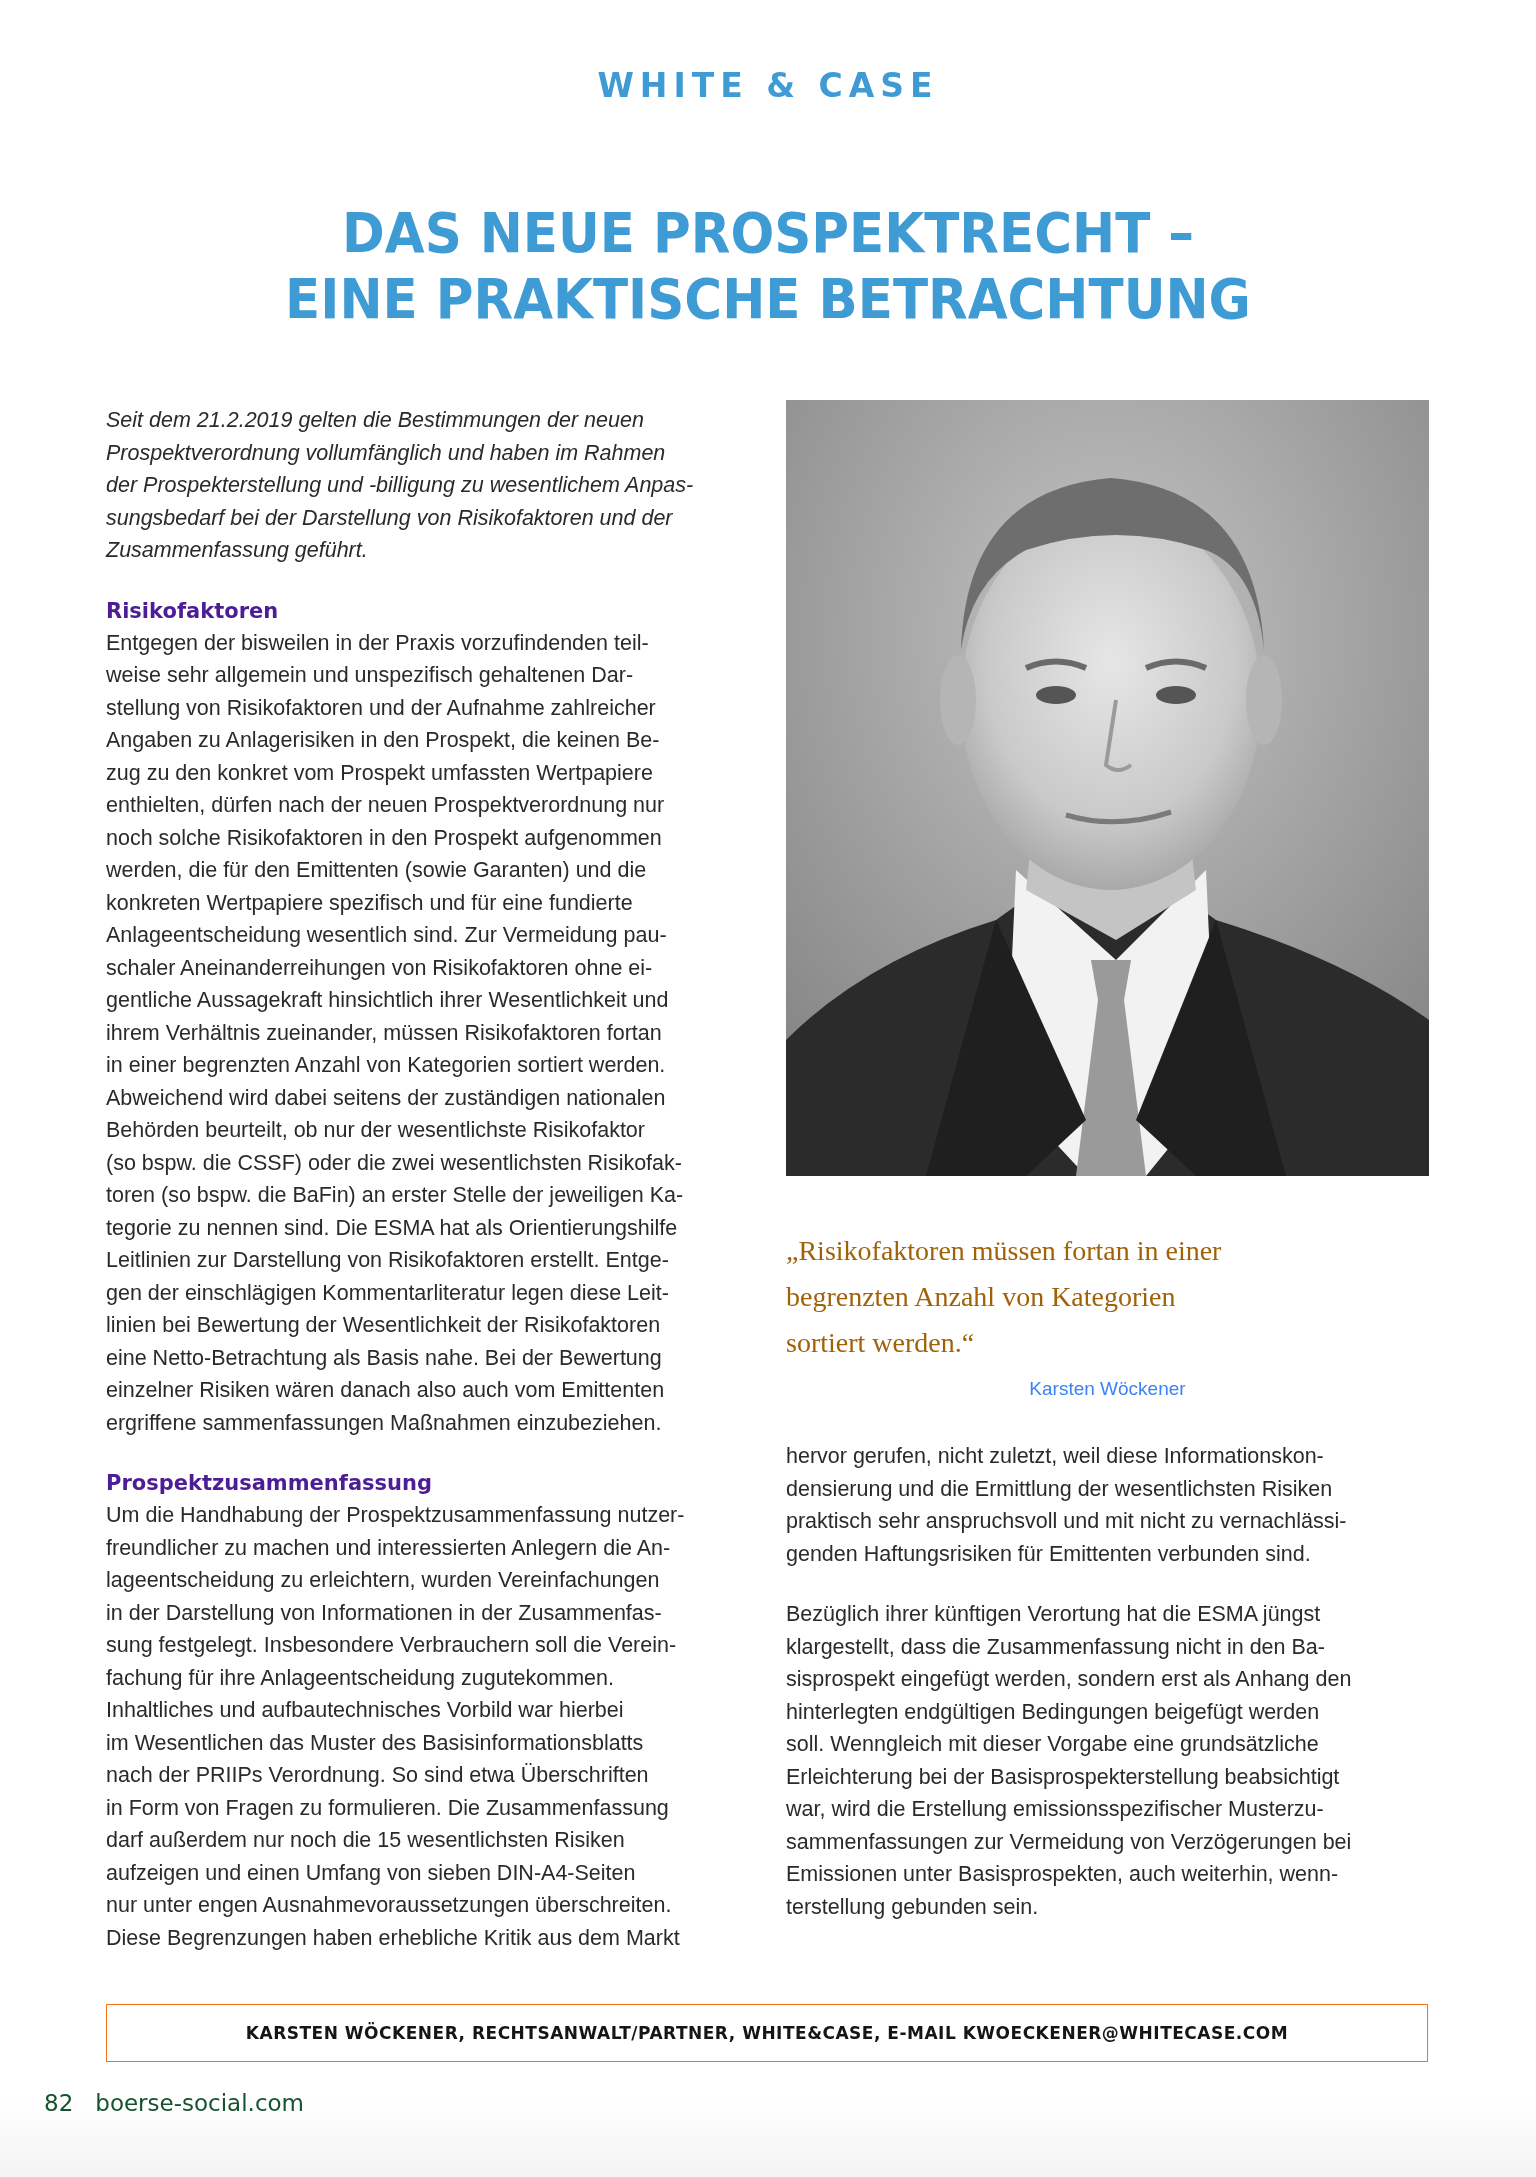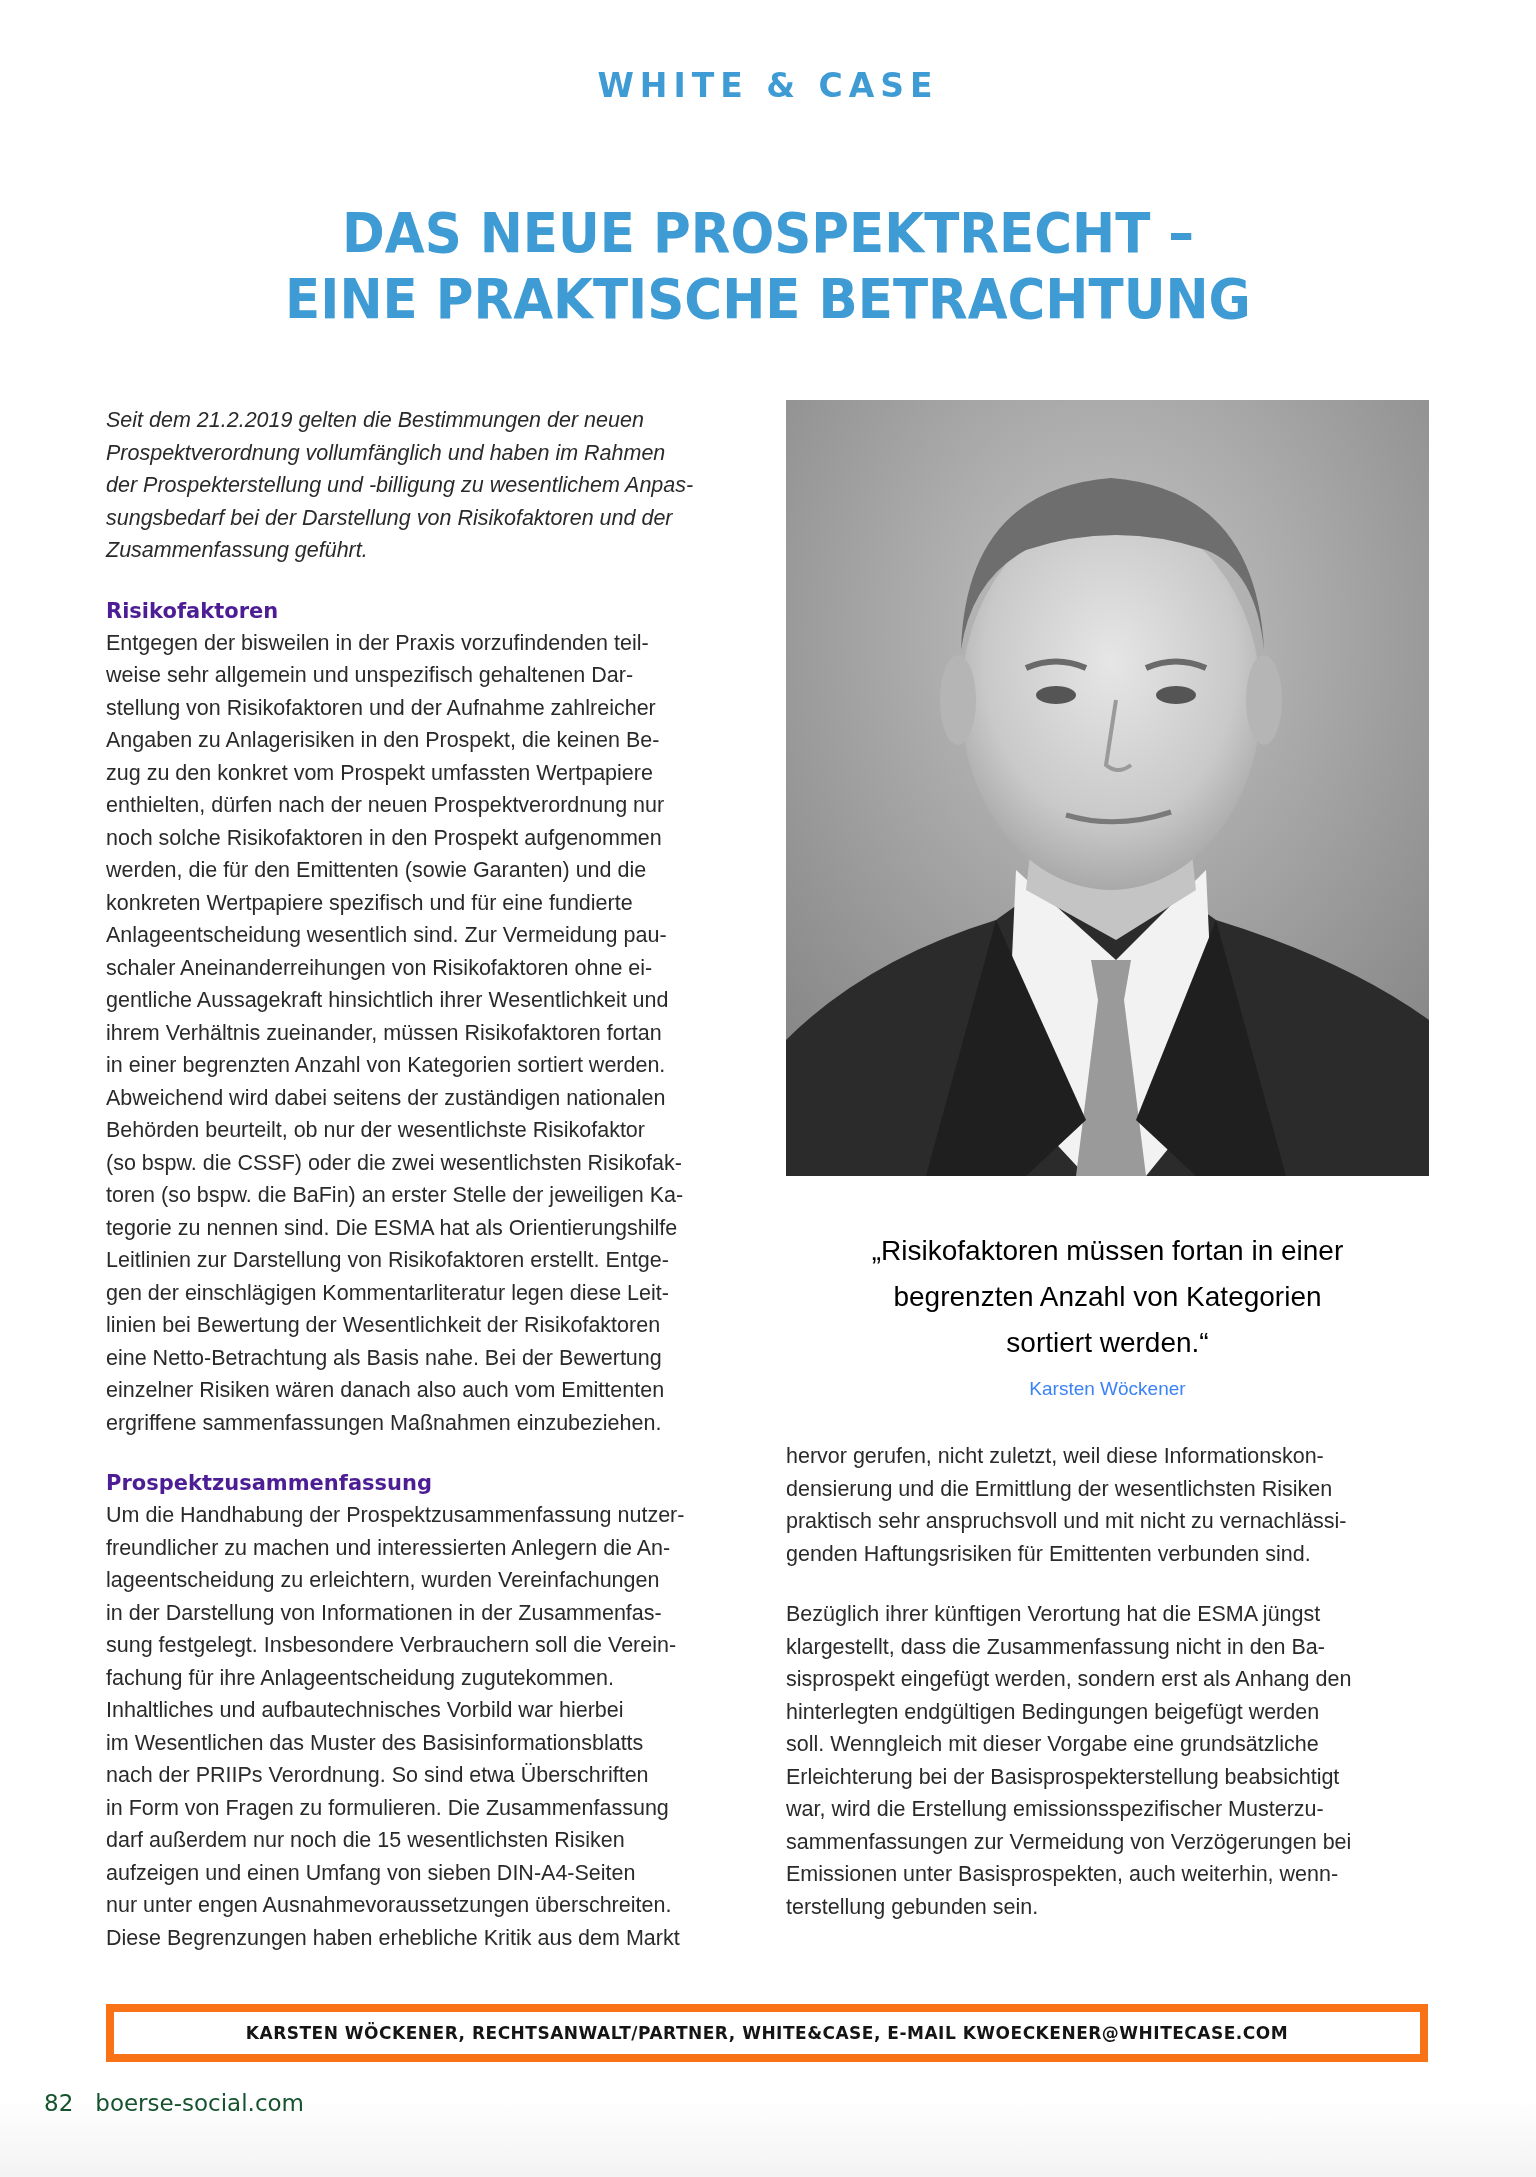--- a/index.html
+++ b/index.html
@@ -94,44 +94,44 @@
   .photo svg {
     width: 100%;
     height: 100%;
     display: block;
   }
   .quote {
     position: absolute;
     left: 786px;
     top: 1228px;
     width: 643px;
-    text-align: center;
-    font-family: Liberation Sans, sans-serif;
+    text-align: left;
+    font-family: Liberation Serif, serif;
     font-size: 28px;
     line-height: 46px;
-    color: #000000;
+    color: #a16207;
   }
   .quote .line { white-space: nowrap; }
   .quote-author {
     position: absolute;
     left: 786px;
     top: 1378px;
     width: 643px;
     text-align: center;
     font-family: "Liberation Sans", sans-serif;
     font-size: 19px;
     color: #3b82f6;
   }
   .contact-box {
     position: absolute;
     left: 106px;
     top: 2004px;
     width: 1322px;
     height: 58px;
-    border: 8px solid #f97316;
+    border: 1px solid #f97316;
     box-sizing: border-box;
     display: flex;
     align-items: center;
     justify-content: center;
     font-family: "DejaVu Sans", sans-serif;
     font-weight: bold;
     font-size: 17px;
     letter-spacing: 0.5px;
     color: #151515;
   }

